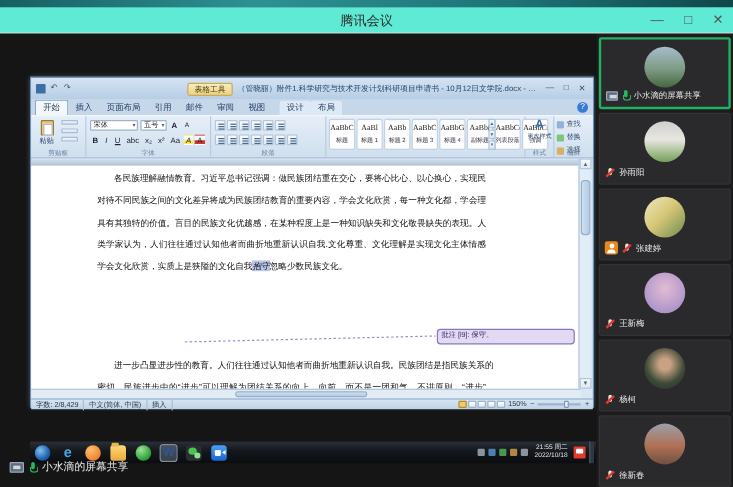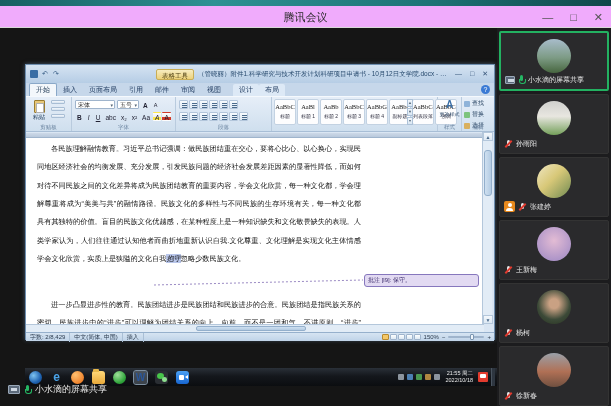--- a/index.html
+++ b/index.html
@@ -4,21 +4,21 @@
 <style>
   * { margin:0; padding:0; box-sizing:border-box; }
   html,body { width:611px; height:406px; overflow:hidden; font-family:"Liberation Sans","DejaVu Sans",sans-serif; }
   #stage { position:relative; width:611px; height:406px; background:#141414; overflow:hidden; }
 
   
   .desktop-strip { position:absolute; left:0; top:0; width:611px; height:6px;
     background:linear-gradient(90deg,#175f62,#2d9193 35%,#1d7376 70%,#10474a); }
 
   
-  .mt-titlebar { position:absolute; left:0; top:6px; width:611px; height:22px; background:#f0abfc; border-bottom:1px solid #d8d8d8;padding-left:36px; }
+  .mt-titlebar { position:absolute; left:0; top:6px; width:611px; height:22px; background:#5eead4; border-bottom:1px solid #d8d8d8;padding-left:36px; }
   .mt-title { position:absolute; left:0; right:0; top:4px; text-align:center; font-size:11px; color:#2b2b2b; }
   .mt-controls { position:absolute; right:8px; top:0; height:22px; display:flex; align-items:center; gap:17px; color:#555; }
   .mt-controls span { font-size:11px; line-height:1; cursor:default; }
 
   
   .main-area { position:absolute; left:0; top:28px; width:497px; height:378px; background:#151515; overflow:hidden; }
   .share-overlay { position:absolute; left:8px; bottom:10px; display:flex; align-items:center; gap:4px; }
   .share-overlay .name { color:#e8e8e8; font-size:9px; }
 
   
@@ -99,21 +99,21 @@
   .edit-rows { position:absolute; left:2px; top:2px; display:flex; flex-direction:column; gap:2px; }
   .edit-rows .er { display:flex; align-items:center; gap:2px; font-size:6px; color:#2f4a68; }
   .er i { width:6px; height:6px; border-radius:1px; font-style:normal; }
   .er .find { background:#8fb3d9; } .er .repl { background:#7dc47d; } .er .sel { background:#d9b05e; }
 
   
   .ruler { position:absolute; left:0; top:68px; width:458px; height:5px; background:linear-gradient(#cdd9e8,#b9c9dc); border-bottom:1px solid #9fb4cc; }
 
   
   .docpage { position:absolute; left:0; top:73px; width:458px; height:186px; background:#fff; overflow:hidden; cursor:text; }
-  .dline { width:324px; font-size:7.2px; line-height:18.35px; color:#111; text-align:justify; text-align-last:justify; white-space:nowrap; }
+  .dline { width:324px; font-size:7.2px; line-height:18.35px; color:#111; text-align:justify; text-align-last:justify; white-space:nowrap;margin-left:44px; }
   .dline.first { text-indent:14px; }
   #para1 { position:absolute; left:11px; top:2px; }
   #para2 { position:absolute; left:11px; top:158px; }
   .lastline { text-align:left; text-align-last:left; }
   .hl { background:#b9c6ea;font-style:italic; }
   .comment-bubble { position:absolute; left:338px; top:136px; width:115px; height:13px; background:#e2daf2; border:1px solid #8677bd; border-radius:3px; font-size:6px; color:#3a2a6a; line-height:11px; padding:0 3px; white-space:nowrap; overflow:hidden; }
   .connector { position:absolute; left:0; top:0; pointer-events:none; }
 
   
   .vscroll { position:absolute; right:2px; top:67px; width:10px; height:192px; background:#e2ecf6; border-left:1px solid #b4c7db; }
@@ -330,29 +330,27 @@
             </div>
           <div class="glabel">编辑</div>
         </div>
       </div>
 
       <div class="ruler"></div>
 
       <div class="docpage">
         <div id="para1">
             <div class="dline first">各民族理解融情教育。习近平总书记强调：做民族团结重在交心，要将心比心、以心换心，实现民</div>
-            <div class="dline">同地区经济社会的均衡发展、充分发展，引发民族问题的经济社会发展差距因素的显著性降低，而如何</div>
             <div class="dline">对待不同民族之间的文化差异将成为民族团结教育的重要内容，学会文化欣赏，每一种文化都，学会理</div>
-            <div class="dline">解尊重将成为“美美与共”的融情路径。民族文化的多样性与不同民族的生存环境有关，每一种文化都</div>
             <div class="dline">具有其独特的价值。盲目的民族文化优越感，在某种程度上是一种知识缺失和文化敬畏缺失的表现。人</div>
             <div class="dline">类学家认为，人们往往通过认知他者而曲折地重新认识自我.文化尊重、文化理解是实现文化主体情感</div>
             <div class="dline lastline"><span>学会文化欣赏，实质上是狭隘的文化自我</span><span class="hl">抱守</span><span>忽略少数民族文化。</span></div>
           </div>
         <div id="para2">
-            <div class="dline first">进一步凸显进步性的教育。民族团结进步是民族团结和民族进步的合意。民族团结是指民族关系的</div>
+            <div class="dline first">进一步凸显进步性的教育。人们往往通过认知他者而曲折地重新认识自我。民族团结是指民族关系的</div>
             <div class="dline">密切，民族进步中的“进步”可以理解为团结关系的向上、向前，而不是一团和气、不讲原则，“进步”</div>
           </div>
         <svg class="connector" width="458" height="186">
           <line x1="128" y1="147" x2="337" y2="142" stroke="#9b8bc4" stroke-width="1" stroke-dasharray="2,2"></line>
         </svg>
         <div class="comment-bubble">批注 [l9]: 保守。</div>
       </div>
 
       <div class="vscroll">
         <div class="arr" style="top:0;">▲</div>

